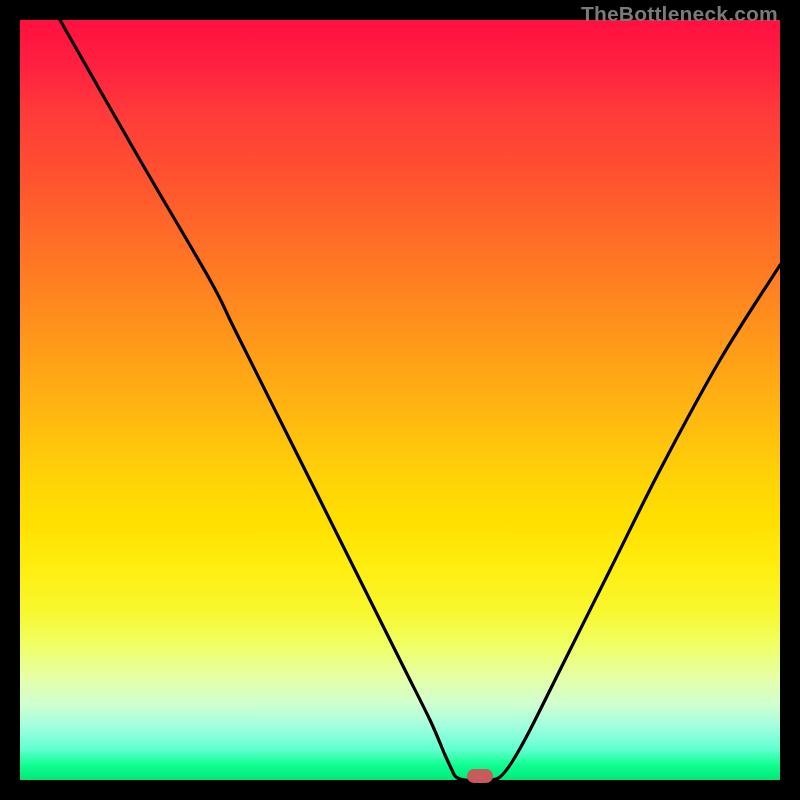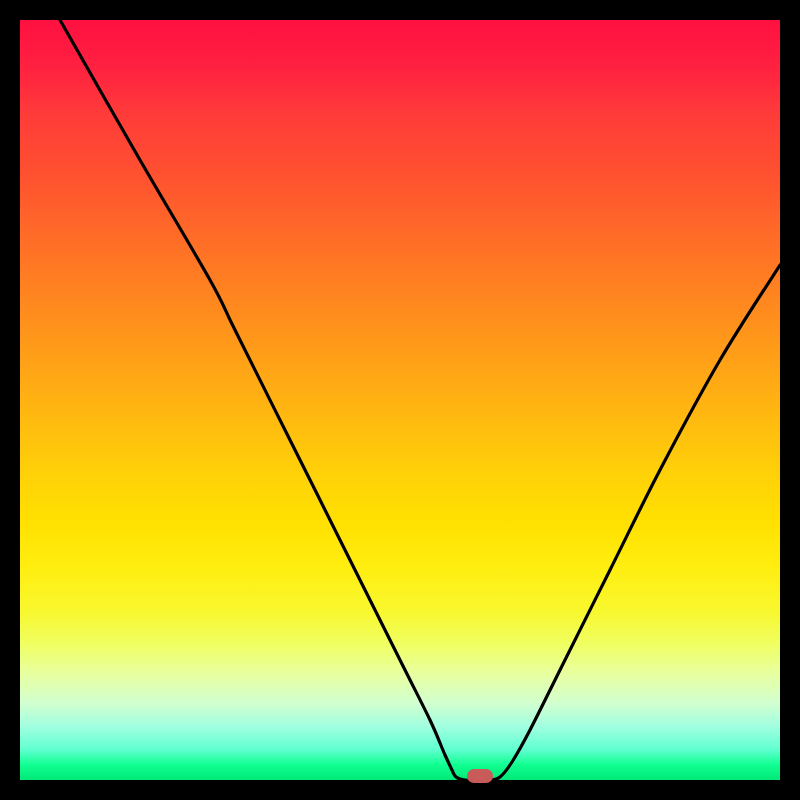--- a/index.html
+++ b/index.html
@@ -70,19 +70,20 @@
     background: #c95a5a;
     border-radius: 7px;
     z-index: 6;
     transform: translate(-50%, -50%);
   }
 </style>
 </head>
 <body>
 
 <div class="chart-container">
+  <div class="watermark">TheBottleneck.com</div>
   <div class="plot-area">
     <svg class="curve" viewBox="0 0 760 760" preserveAspectRatio="none">
       <path id="curve-path" fill="none" stroke="#000" stroke-width="3.2" stroke-linejoin="round" stroke-linecap="round" d="M 40 0 C 53.3 23.3, 95.0 96.7, 120.0 140.0 C 145.0 183.3, 174.2 231.7, 190.0 260.0 C 205.8 288.3, 201.7 283.3, 215.0 310.0 C 228.3 336.7, 250.8 381.7, 270.0 420.0 C 289.2 458.3, 311.7 503.3, 330.0 540.0 C 348.3 576.7, 366.7 613.3, 380.0 640.0 C 393.3 666.7, 402.5 684.2, 410.0 700.0 C 417.5 715.8, 421.3 726.7, 425.0 735.0 C 428.7 743.3, 430.2 746.3, 432.0 750.0 C 433.8 753.7, 433.8 755.3, 436.0 757.0 C 438.2 758.7, 439.3 759.5, 445.0 760.0 C 450.7 760.5, 464.2 760.5, 470.0 760.0 C 475.8 759.5, 476.3 760.0, 480.0 757.0 C 483.7 754.0, 487.0 749.8, 492.0 742.0 C 497.0 734.2, 502.0 725.3, 510.0 710.0 C 518.0 694.7, 526.7 676.7, 540.0 650.0 C 553.3 623.3, 573.3 583.3, 590.0 550.0 C 606.7 516.7, 621.7 485.0, 640.0 450.0 C 658.3 415.0, 680.0 374.2, 700.0 340.0 C 720.0 305.8, 750.0 260.8, 760.0 245.0"></path>
     </svg>
     <div id="marker" class="marker" style="left: 460px; top: 756px;"></div>
   </div>
 </div>
 
 </body></html>

